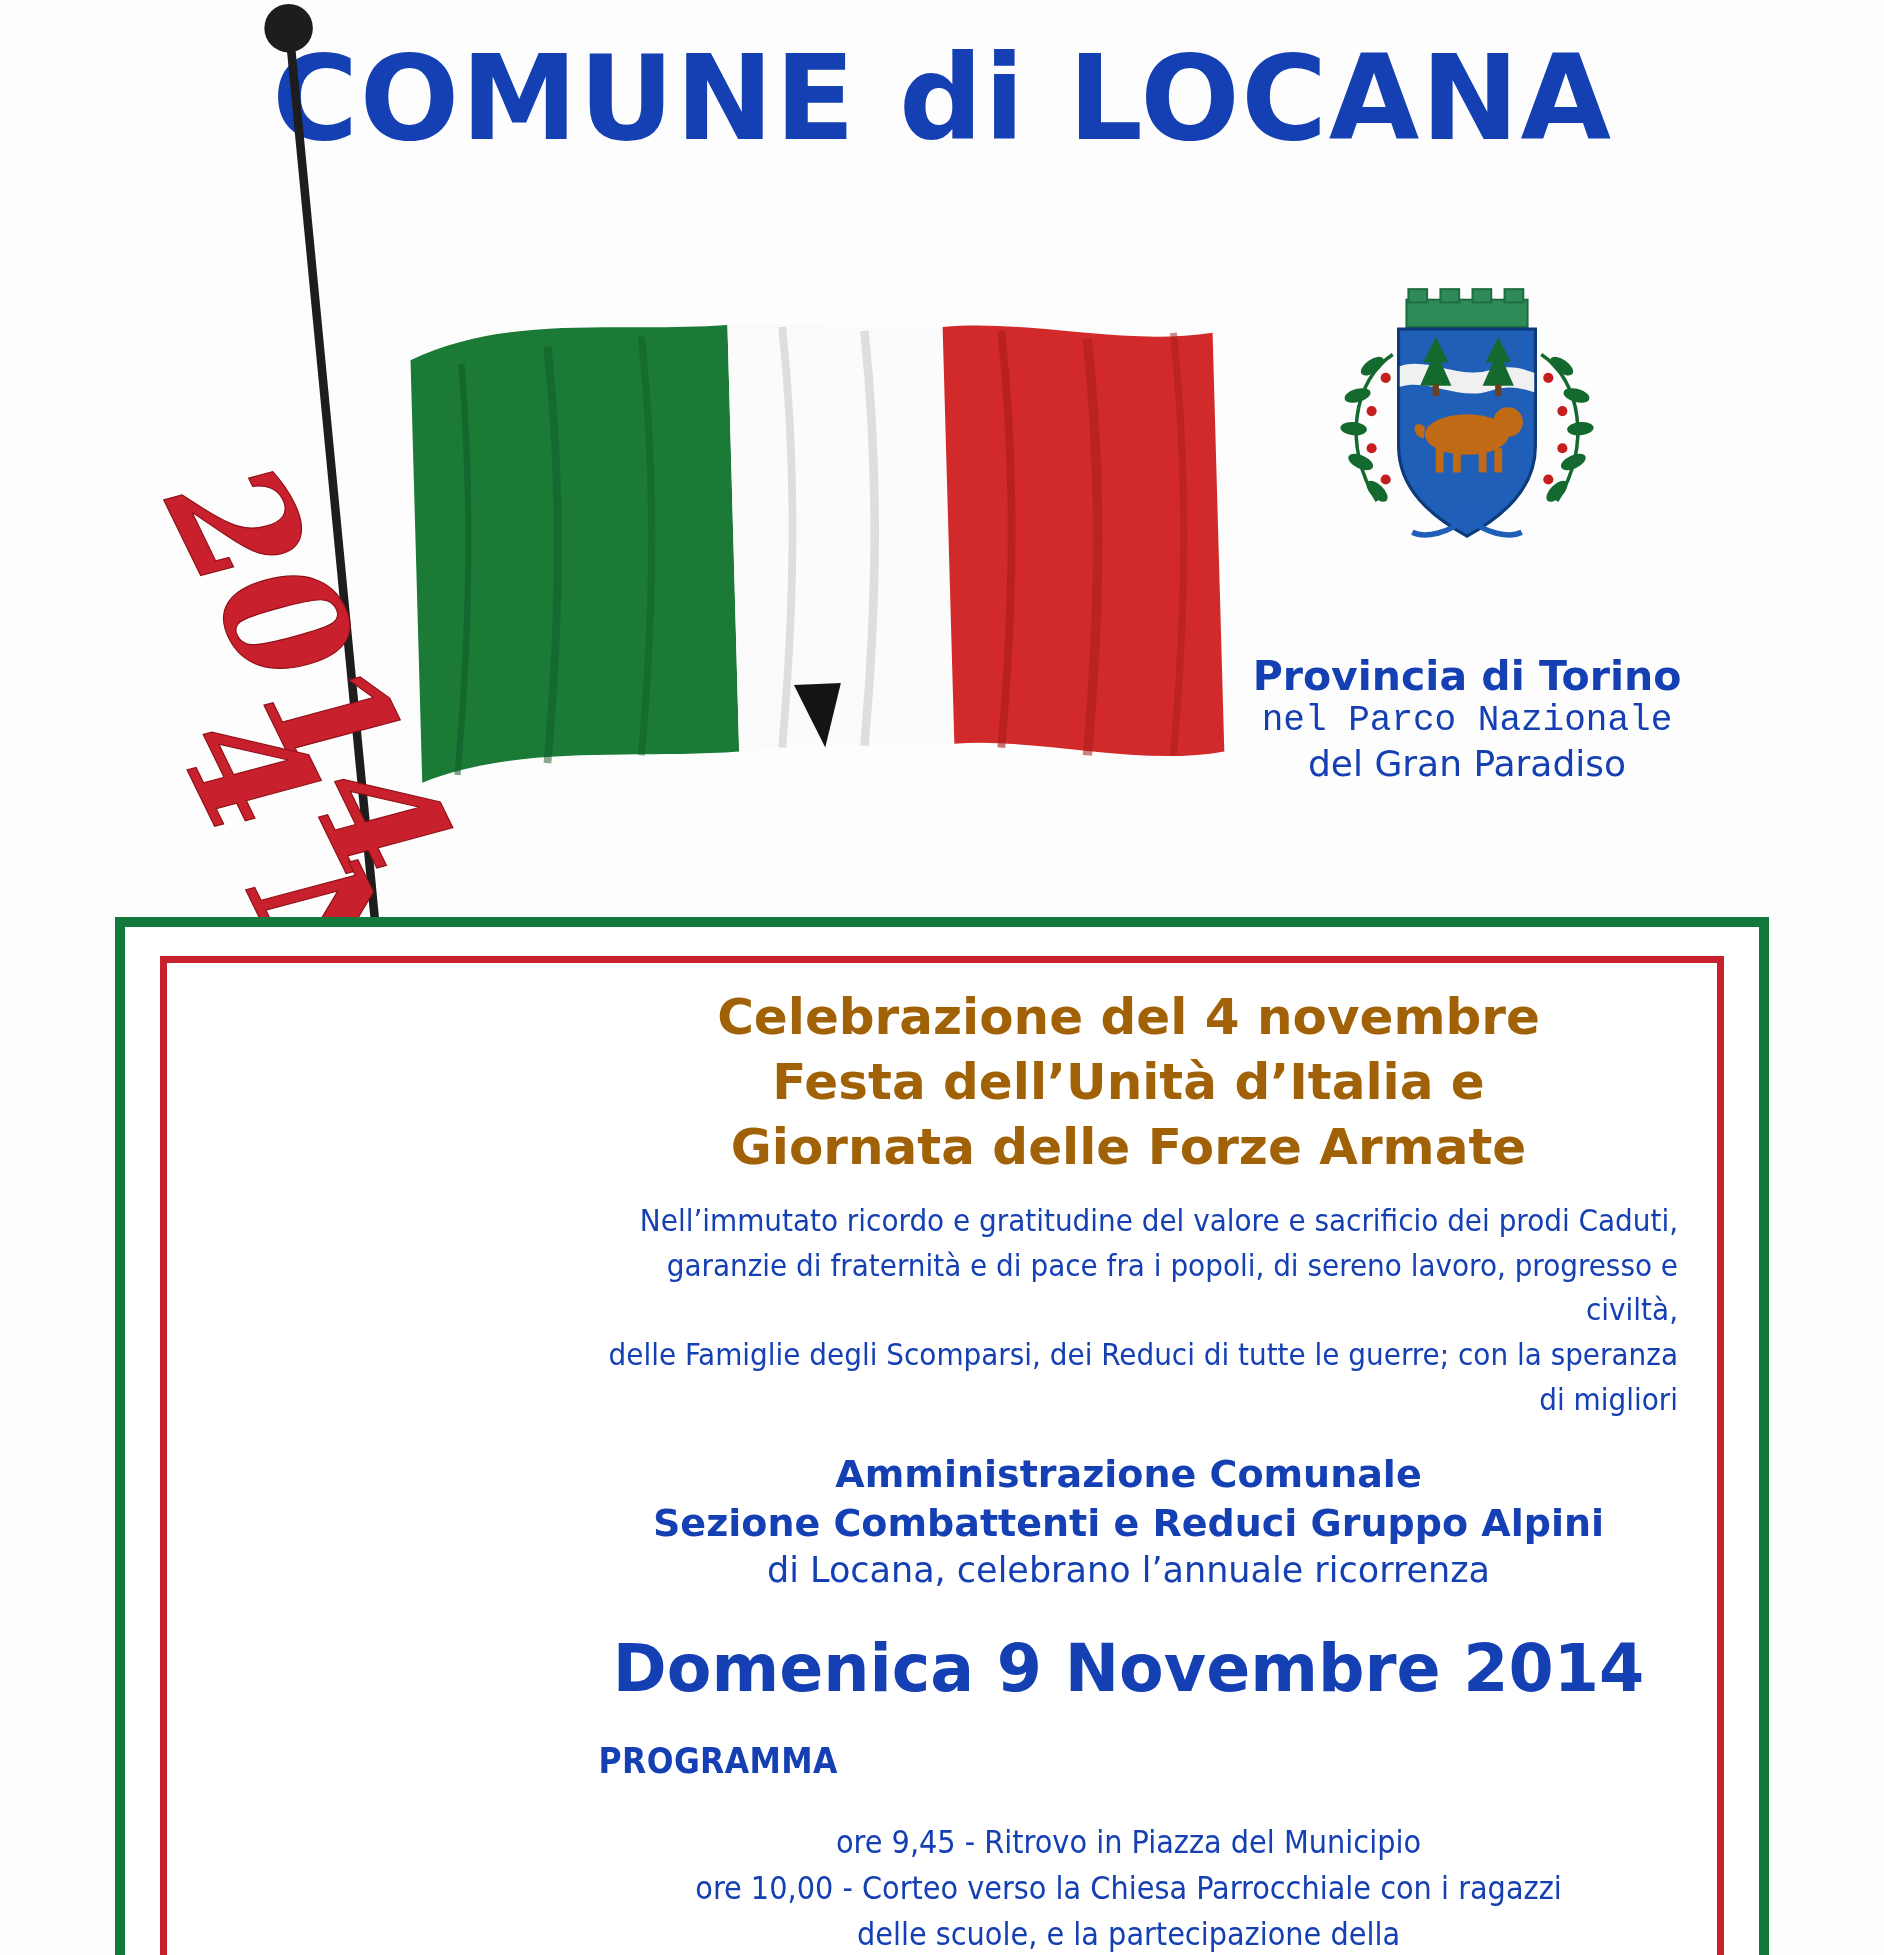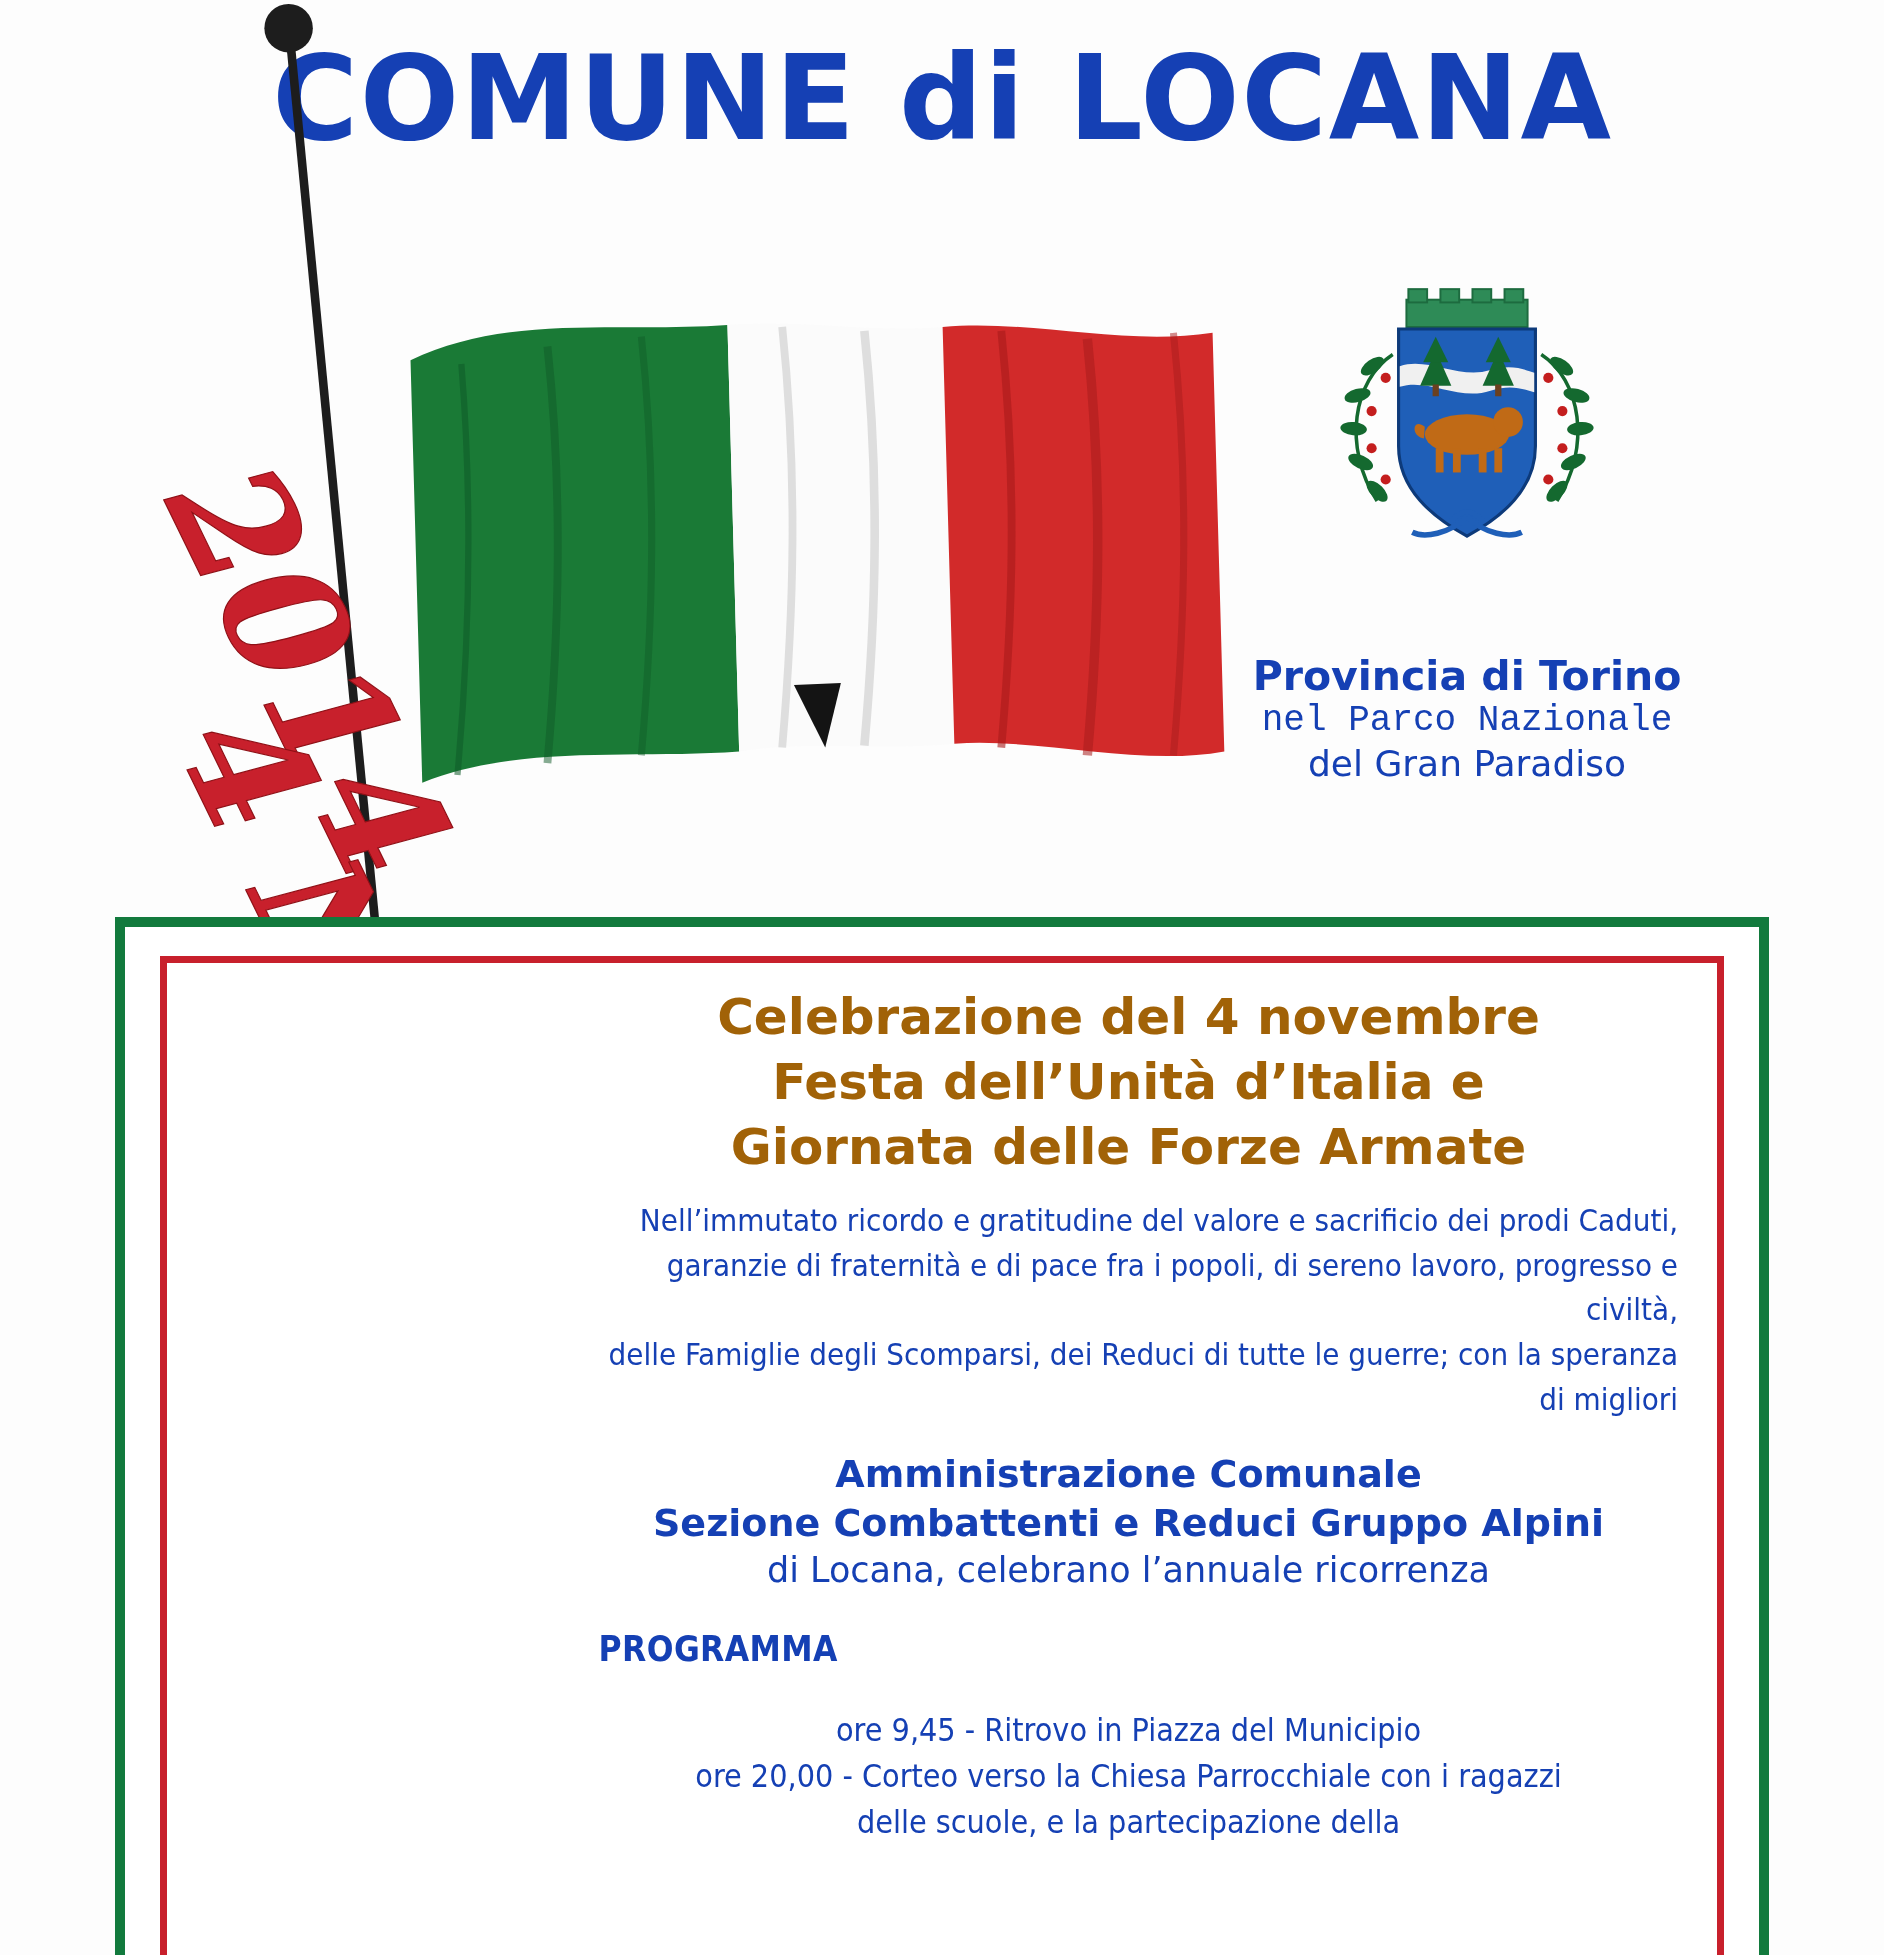--- a/index.html
+++ b/index.html
@@ -308,23 +308,24 @@
     <div>garanzie di fraternità e di pace fra i popoli, di sereno lavoro, progresso e civiltà,</div>
     <div>delle Famiglie degli Scomparsi, dei Reduci di tutte le guerre; con la speranza di migliori</div>
   </div>
 
   <div id="admin-block">
     <div class="a1">Amministrazione Comunale</div>
     <div class="a2">Sezione Combattenti e Reduci Gruppo Alpini</div>
     <div class="a3">di Locana, celebrano l’annuale ricorrenza</div>
   </div>
 
+  <div id="event-date">Domenica 9 Novembre 2014</div>
 
   <div id="program-label">PROGRAMMA</div>
 
   <div id="program-list">
     <span class="prog-line c">ore 9,45 - Ritrovo in Piazza del Municipio</span>
-    <span class="prog-line c">ore 20,00 - Corteo verso la Chiesa Parrocchiale con i ragazzi</span>
+    <span class="prog-line c">ore 10,00 - Corteo verso la Chiesa Parrocchiale con i ragazzi</span>
     <span class="prog-line c">delle scuole, e la partecipazione della</span>
 
   </div>
 </div>
 
 
 </body></html>

